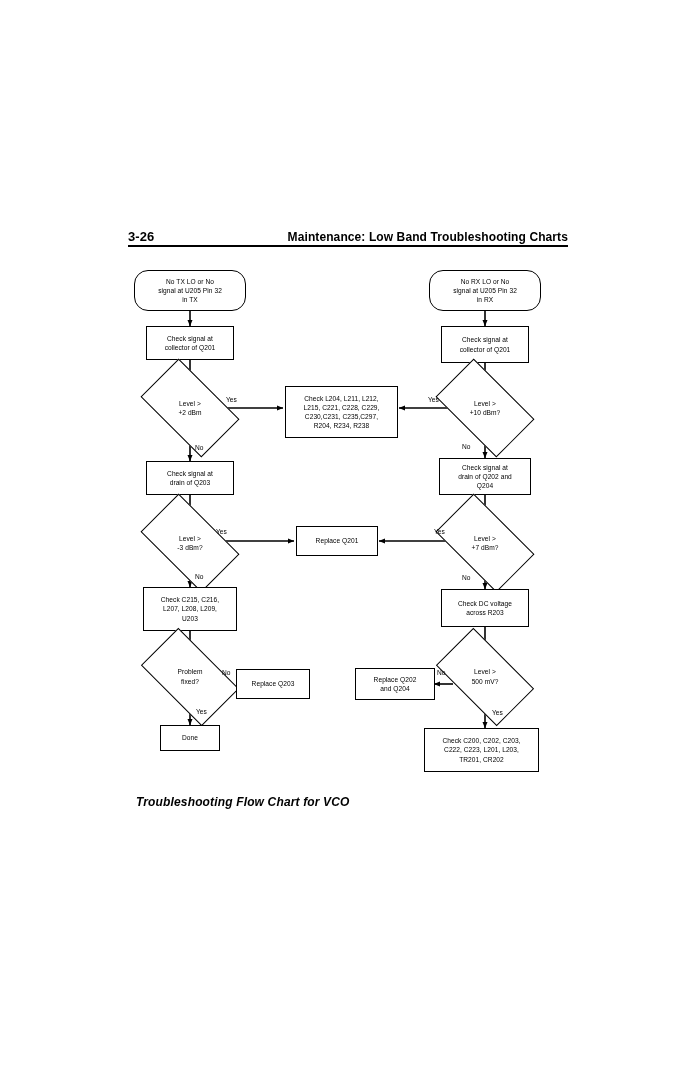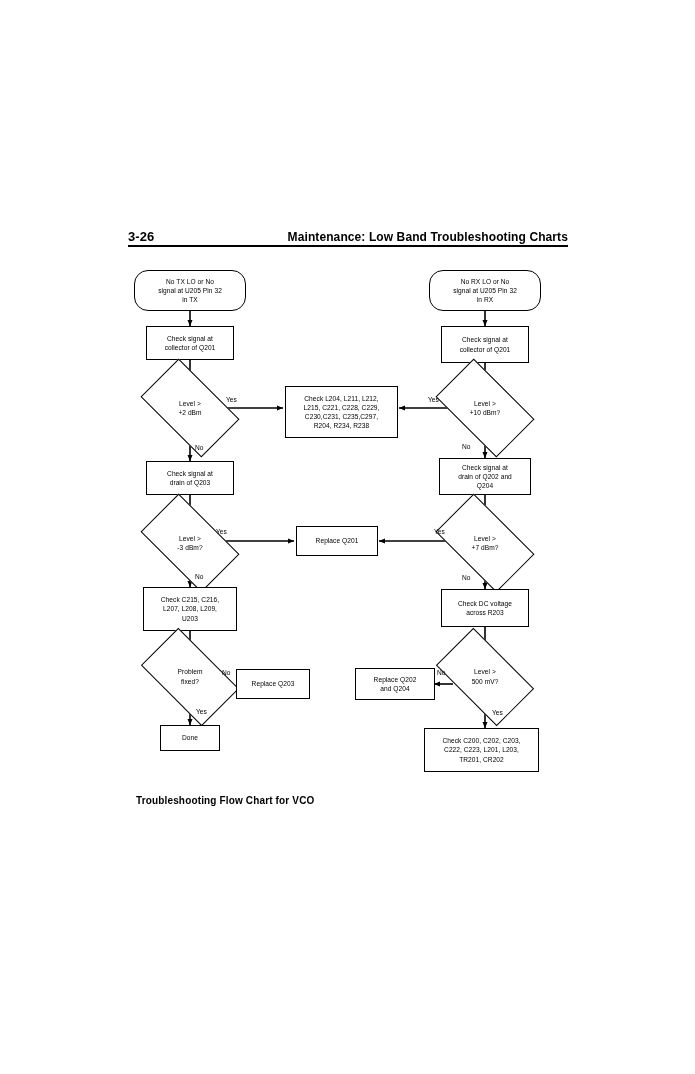--- a/index.html
+++ b/index.html
@@ -126,22 +126,23 @@
     background: transparent;
     white-space: nowrap;
     z-index: 4;
   }
 
   
   #caption {
     position: absolute;
     left: 136px;
     top: 795px;
-    font-size: 10px;
+    font-size: 12px;
     font-weight: bold;
+    font-style: italic;
     letter-spacing: 0.15px;
     white-space: nowrap;
   }
 </style>
 </head>
 <body>
 
 <div id="page-header">
   <div class="page-number">3-26</div>
   <div class="header-title">Maintenance: Low Band Troubleshooting Charts</div>

